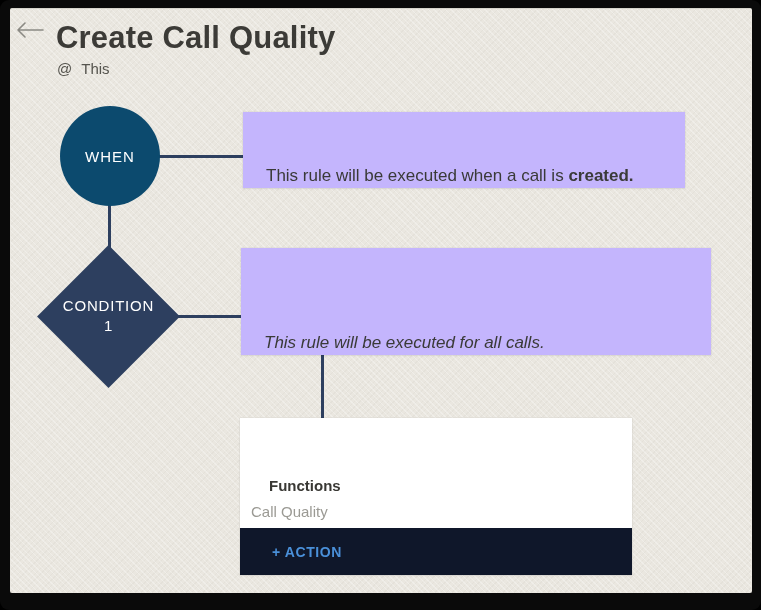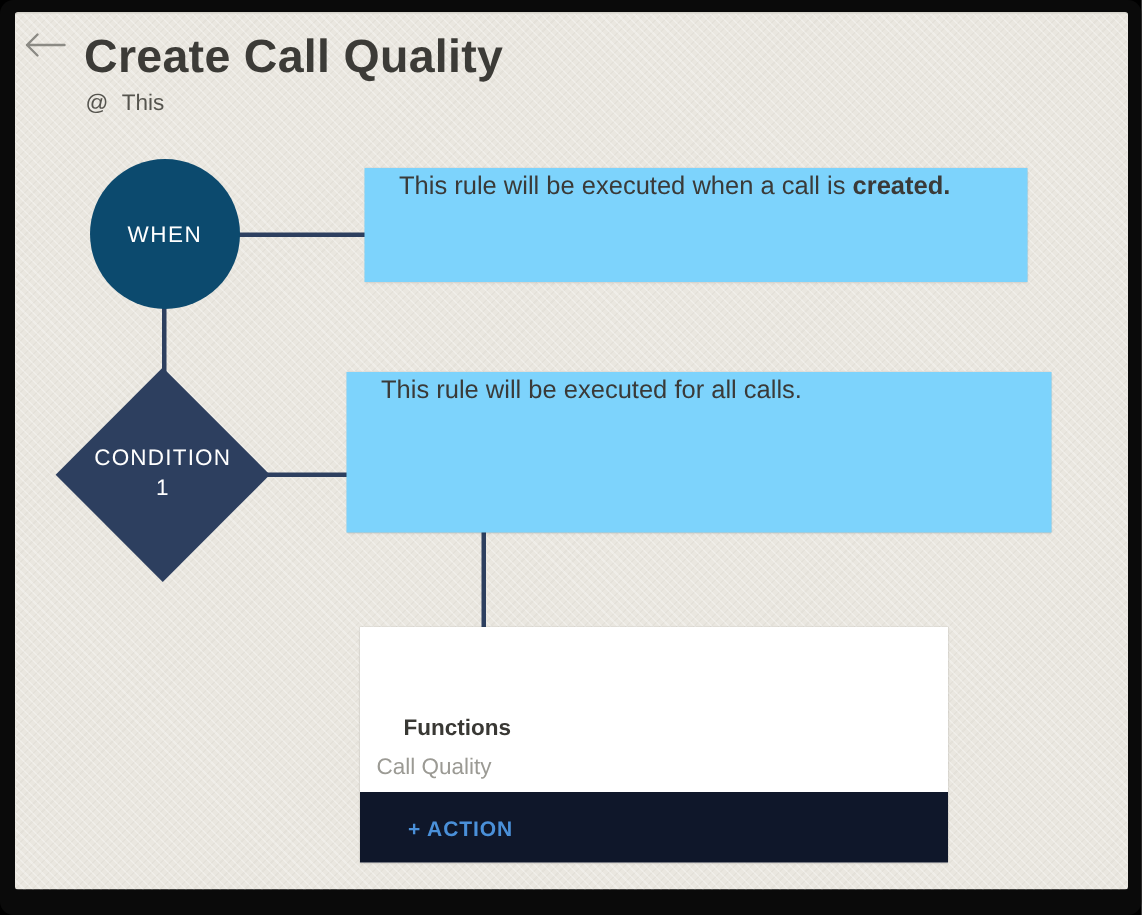--- a/index.html
+++ b/index.html
@@ -37,27 +37,27 @@
 
   
   .line{position:absolute;background:#2d3f5f;}
   .hline1{left:159px;top:155px;width:85px;height:3px;}
   .vline1{left:108px;top:205px;width:3px;height:62px;}
   .hline2{left:178px;top:315px;width:66px;height:3px;}
   .vline2{left:321px;top:354px;width:3px;height:65px;}
 
   
   .box{
-    position:absolute;background:#7dd3fc;display:flex;align-items:flex-start;
+    position:absolute;background:#c4b5fd;display:flex;align-items:flex-end;
     box-shadow:0 0 1px rgba(0,0,0,0.18), 0 1px 2px rgba(0,0,0,0.06);
     font-size:17px;color:#3a3a38;cursor:pointer;
   }
   .box .pad{padding-left:23px;padding-right:16px;line-height:24px;}
   .box1{left:243px;top:112px;width:442px;height:76px;}
-  .box2{left:231px;top:248px;width:470px;height:107px;}
+  .box2{left:241px;top:248px;width:470px;height:107px;font-style:italic;}
   .bold{font-weight:700;}
 
   
   .card{
     position:absolute;left:240px;top:418px;width:392px;height:157px;background:#fff;
     box-shadow:0 0 1px rgba(0,0,0,0.18), 0 1px 2px rgba(0,0,0,0.06);
   }
   .card-head{position:absolute;left:28px;top:13px;display:flex;align-items:center;gap:19px;}
   .card-title{font-size:18px;color:#3f3e3a;}
   .fn-label{position:absolute;left:29px;top:59px;font-size:15px;font-weight:700;color:#393834;cursor:pointer;}

